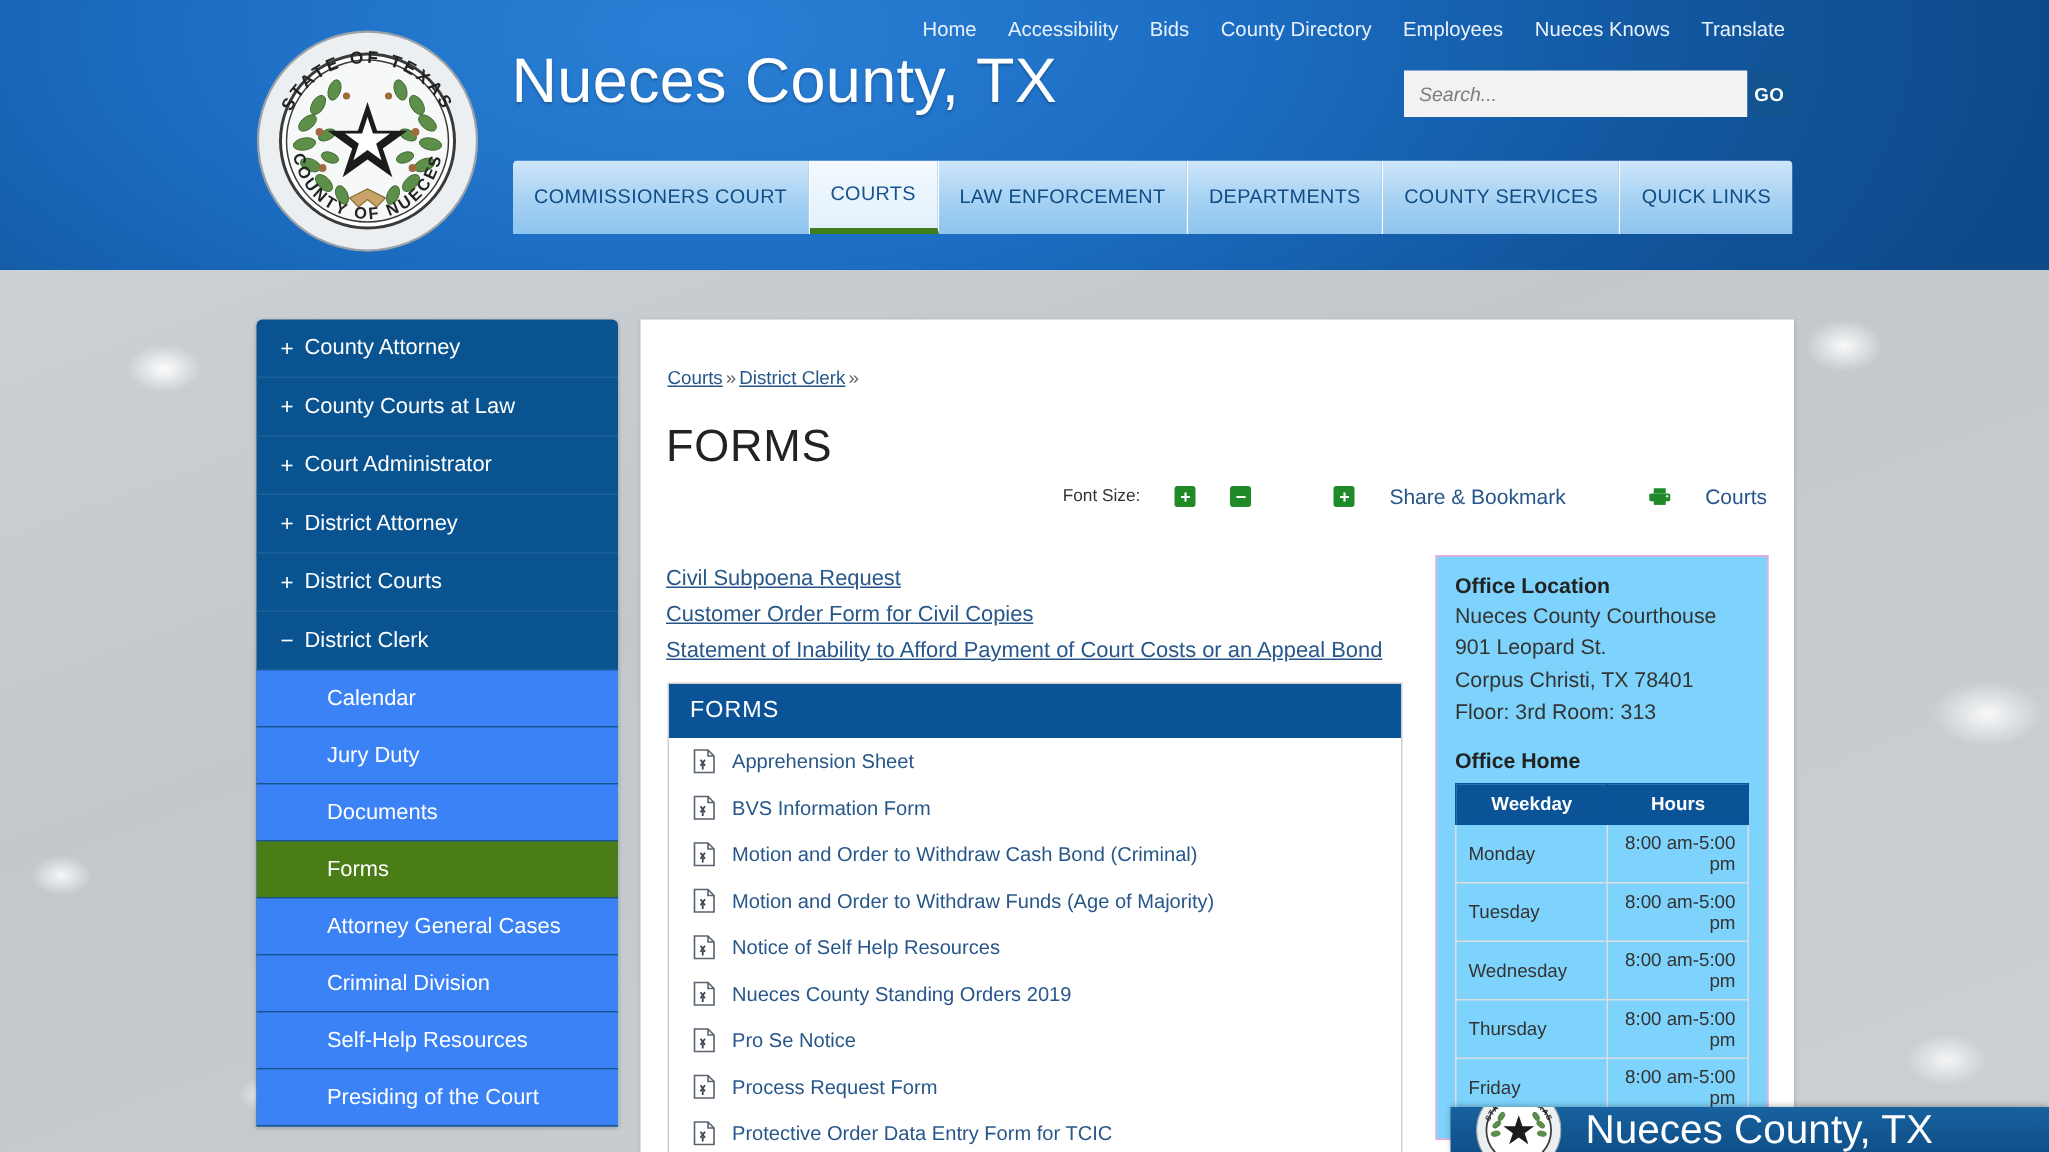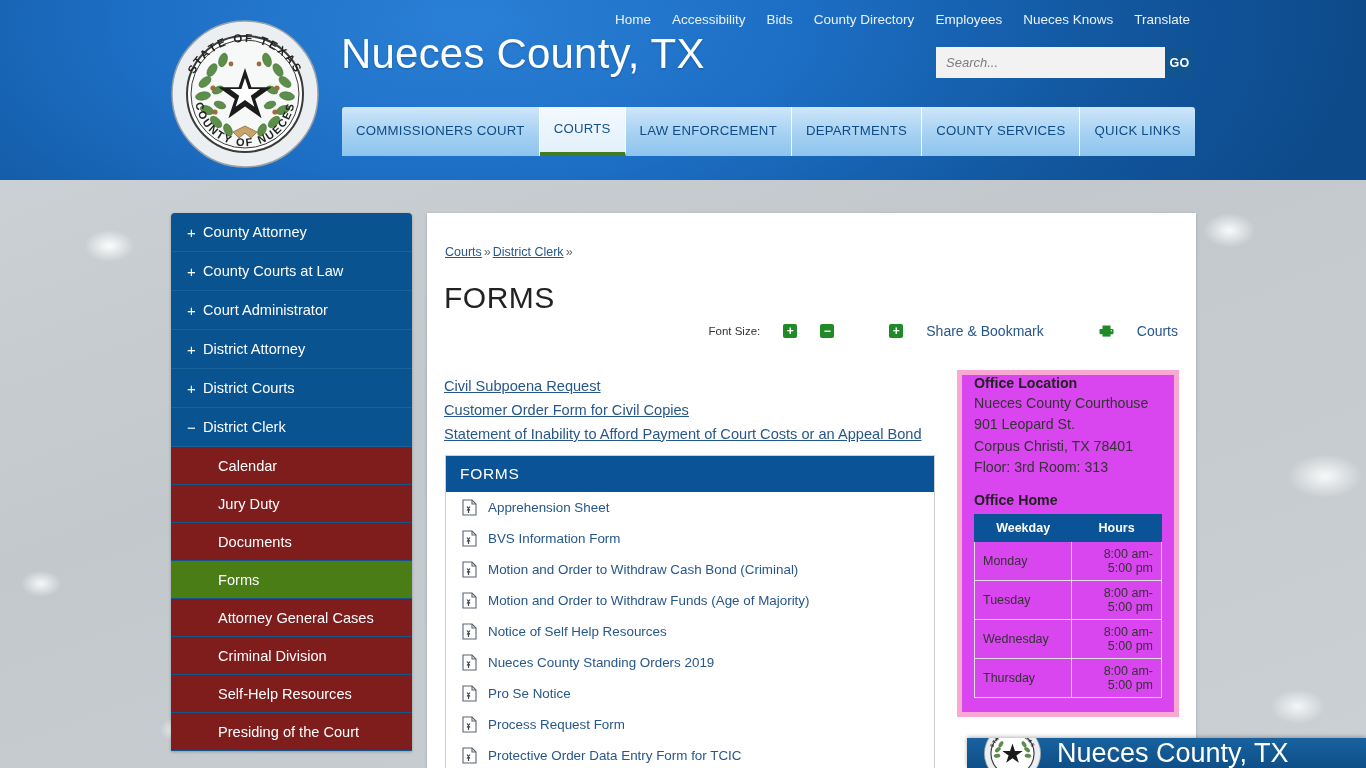--- a/index.html
+++ b/index.html
@@ -118,21 +118,21 @@
     color:#ffffff; font-size:14.6px;
     border-bottom:1px solid #1a6099;
     padding-left:16px; cursor:pointer; white-space:nowrap;
   }
   .side-item .expander {
     display:inline-block; width:16px; font-size:15px; color:#ffffff;
   }
   .side-sub {
     height:38px; display:flex; align-items:center;
     color:#ffffff; font-size:14.6px;
-    background:#7f1d1d;
+    background:#3b82f6;
     border-bottom:1px solid #16558c;
     padding-left:47px; cursor:pointer; white-space:nowrap;
   }
   .side-sub.active { background:#4a7d16; }
 
   
   #content-panel {
     position:absolute; left:427px; top:213px;
     width:769px; height:555px;
     background:#ffffff;
@@ -191,22 +191,22 @@
   .form-row {
     display:flex; align-items:center; gap:11px;
     padding:7px 0 7px 16px; cursor:pointer;
   }
   .form-row .label { color:#27578a; font-size:13.4px; }
   .pdf-icon { flex:0 0 auto; width:15px; height:17px; }
 
   
   #info-col { position:absolute; left:957px; top:370px; width:222px; }
   #office-card {
-    border:5px solid #f9a8d4; background:#d946ef;
-    padding:0 12px 14px 12px;
+    border:1px solid #f9a8d4; background:#7dd3fc;
+    padding:12px 12px 14px 12px;
   }
   .card-h { font-size:14.2px; font-weight:700; color:#222; margin-bottom:2px; }
   .card-line { font-size:14.2px; color:#333; line-height:1.5; }
   .card-h.second { margin-top:14px; margin-bottom:6px; }
 
   #hours-table { width:100%; border-collapse:collapse; }
   #hours-table th {
     background:#0b5397; color:#fff; font-size:12.5px; font-weight:700;
     padding:6px 4px; border:1px solid #0b5397;
   }
@@ -533,20 +533,24 @@
             <td class="hrs">8:00 am-5:00 pm</td>
           </tr>
           <tr>
             <td class="day">Wednesday</td>
             <td class="hrs">8:00 am-5:00 pm</td>
           </tr>
           <tr>
             <td class="day">Thursday</td>
             <td class="hrs">8:00 am-5:00 pm</td>
           </tr>
+          <tr>
+            <td class="day">Friday</td>
+            <td class="hrs">8:00 am-5:00 pm</td>
+          </tr>
         </tbody>
       </table>
     </div>
 
   </div>
 
 </div>
 
 <div id="sticky-header">
   <span class="mini-seal">

